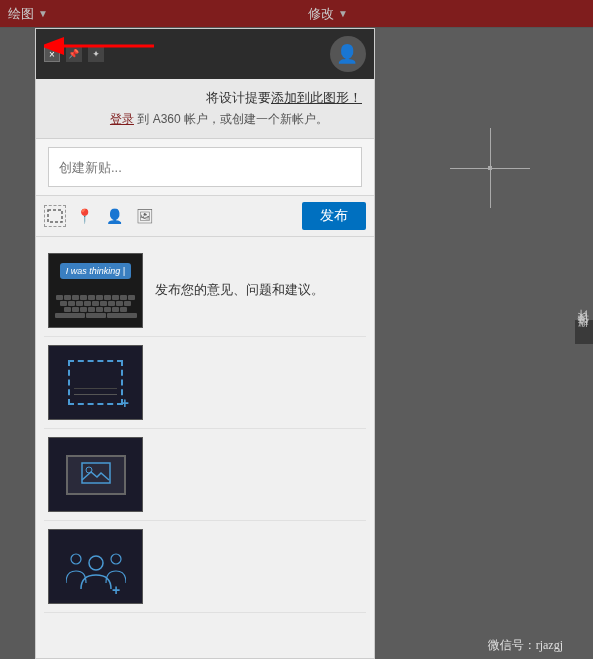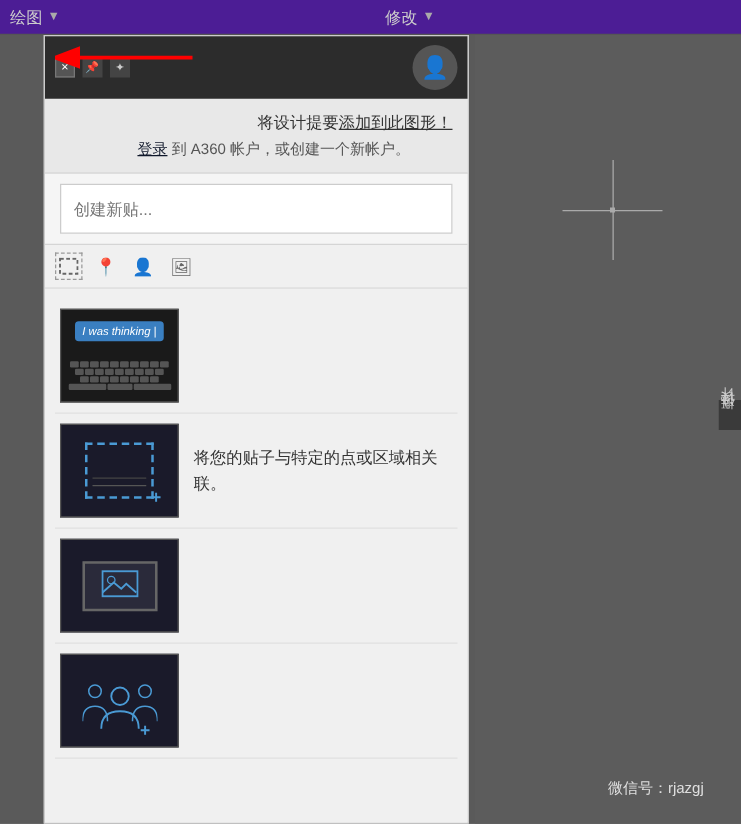--- a/index.html
+++ b/index.html
@@ -8,21 +8,21 @@
       height: 659px;
       background: #4a4a4a;
       font-family: 'Microsoft YaHei', Arial, sans-serif;
       overflow: hidden;
       position: relative;
     }
 
     
     .top-bar {
       height: 28px;
-      background: #4c1d95;
+      background: #7f1d1d;
       display: flex;
       align-items: center;
       padding: 0 8px;
       border-bottom: 1px solid #555;
     }
     .top-bar-menu {
       color: #ccc;
       font-size: 13px;
       display: flex;
       gap: 20px;
@@ -109,25 +109,26 @@
       transform: rotate(180deg);
       font-size: 11px;
       color: #ccc;
       line-height: 1.4;
       letter-spacing: 2px;
     }
 
     
     .watermark {
       position: absolute;
-      bottom: 20px;
+      bottom: 5px;
       right: 30px;
       color: #fff;
       font-size: 12px;
       opacity: 0.8;
+      font-family: Liberation Serif, serif;
     }
 
     
     .panel {
       position: absolute;
       top: 28px;
       left: 35px;
       width: 340px;
       bottom: 0;
       background: #f0f0f0;
@@ -208,21 +209,21 @@
     }
 
     .panel-login-text {
       font-size: 13px;
       color: #333;
       margin-bottom: 4px;
       text-align: right;
     }
 
     .login-link {
-      color: #0f172a;
+      color: #7f1d1d;
       text-decoration: underline;
       cursor: pointer;
       margin-left: 28px;
     }
 
     .panel-login-subtext {
       font-size: 12px;
       color: #555;
     }
 
@@ -515,20 +516,21 @@
       <div class="toolbar-icon" style="border:none;">
         <span style="font-size:14px;">📍</span>
       </div>
       <div class="toolbar-icon" style="border:none;">
         <span style="font-size:14px;">👤</span>
       </div>
       <div class="toolbar-icon" style="border:none;">
         <span style="font-size:14px;">🖼</span>
       </div>
     </div>
+    <button class="publish-btn">发布</button>
   </div>
 
   <div class="feature-list">
 
     <div class="feature-item">
       <div class="feature-img img-typing">
         <div class="typing-bubble">I was thinking |</div>
 
         <div class="keyboard-row">
           <div class="key"></div>
@@ -562,31 +564,31 @@
           <div class="key"></div>
           <div class="key"></div>
           <div class="key"></div>
         </div>
         <div class="keyboard-row">
           <div class="key" style="width:30px;"></div>
           <div class="key" style="width:20px;"></div>
           <div class="key" style="width:30px;"></div>
         </div>
       </div>
+      <div class="feature-text">发布您的意见、问题和建议。</div>
     </div>
 
     <div class="feature-item">
       <div class="feature-img img-location">
         <div class="location-box">
           <div class="line-decor2"></div>
           <div class="line-decor"></div>
           <div class="location-plus">+</div>
         </div>
       </div>
-      <div class="feature-text">将您的贴子与特定的点或区域相关联。</div>
     </div>
 
     <div class="feature-item">
       <div class="feature-img img-image">
         <div class="laptop-shape">
           <div class="laptop-screen-content">
             <div class="image-icon-inner">
               <svg width="30" height="25">
                 <rect x="1" y="1" width="28" height="20" fill="none" stroke="#4a9ad4" stroke-width="1.5"></rect>
                 <circle cx="8" cy="8" r="3" fill="none" stroke="#4a9ad4" stroke-width="1"></circle>

